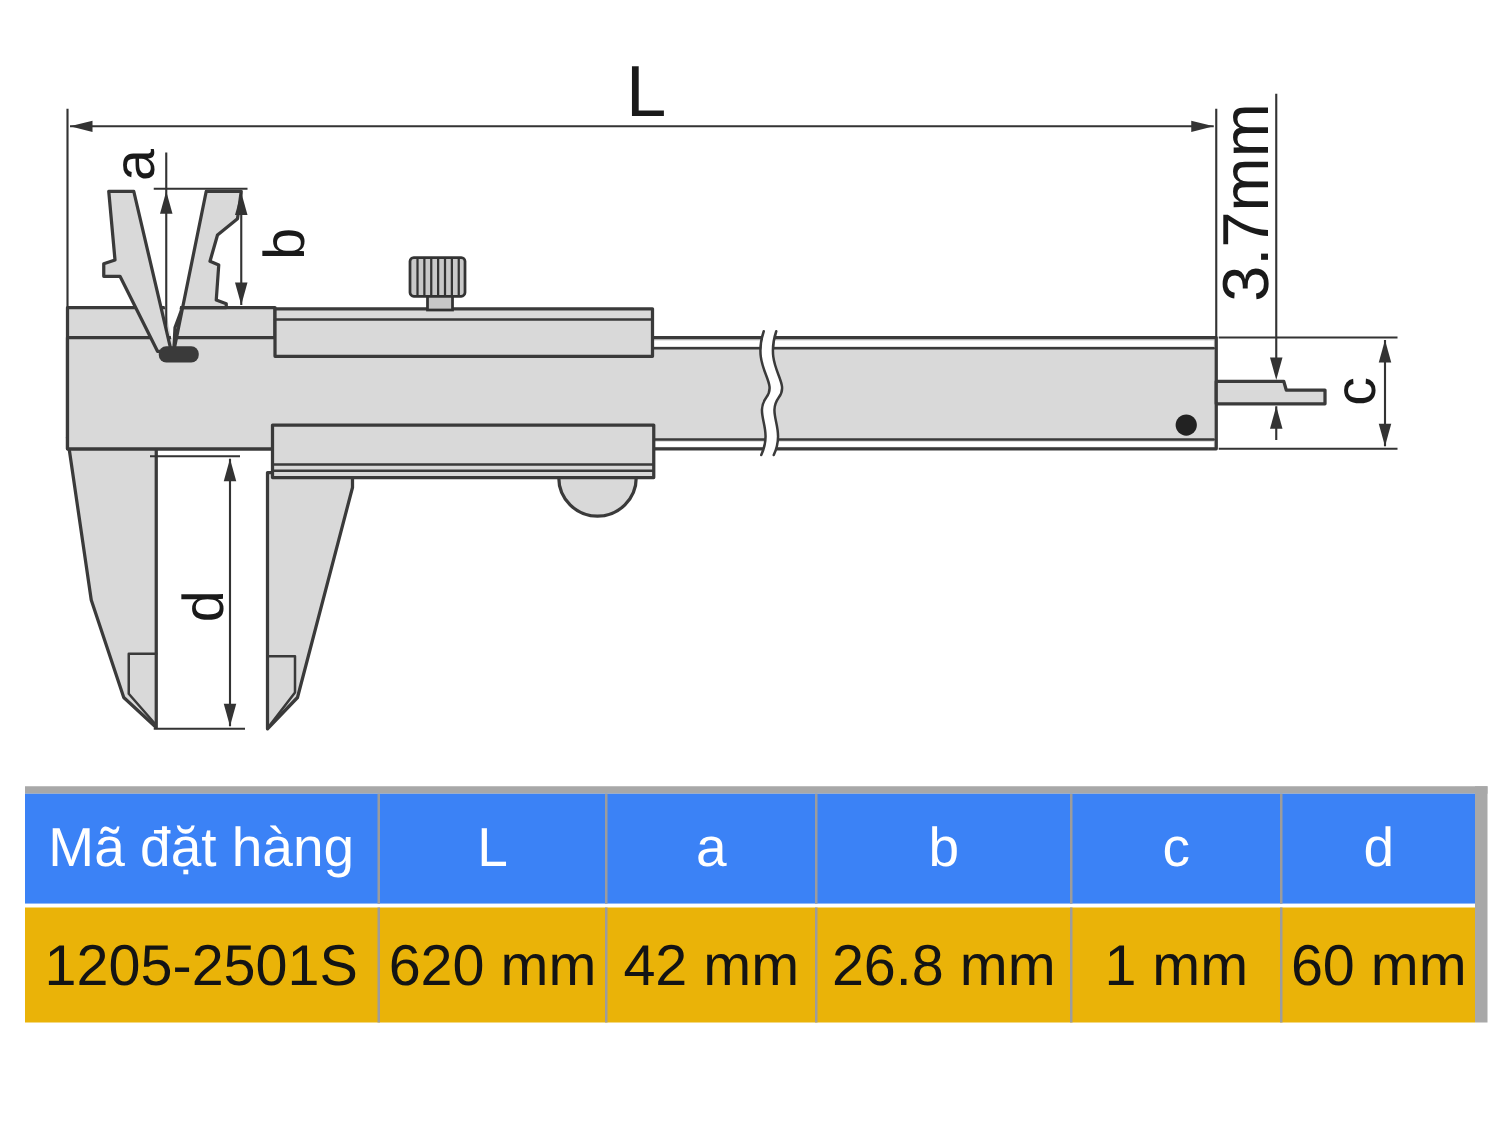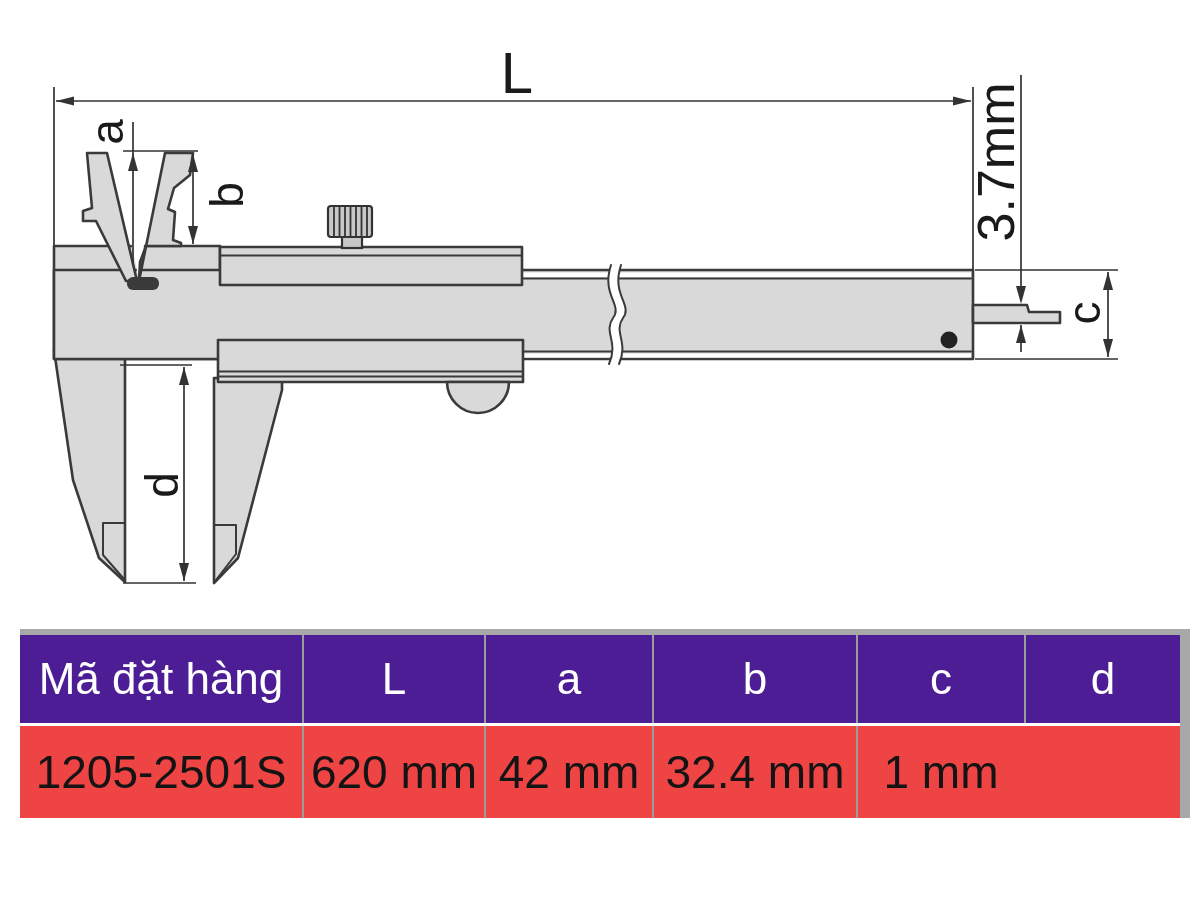--- a/index.html
+++ b/index.html
@@ -16,23 +16,23 @@
   svg .dimtext{fill:#1a1a1a;}
   svg .whitefill{fill:#ffffff;stroke:none;}
 
   
   .spec-table{
     position:absolute;left:20px;top:629px;width:1170px;height:189px;
     border-top:6px solid #a8a8a8;border-right:10px solid #a8a8a8;
     box-sizing:border-box;background:#ffffff;
   }
   .t-row{display:flex;width:1160px;}
-  .t-row.header{height:88px;background:#4c1d95;color:#ffffff;font-size:44px;}
+  .t-row.header{height:88px;background:#3b82f6;color:#ffffff;font-size:44px;}
   .t-gap{height:3px;width:1160px;background:#ffffff;}
-  .t-row.data{height:92px;background:#ef4444;color:#141414;font-size:46px;}
+  .t-row.data{height:92px;background:#eab308;color:#141414;font-size:46px;}
   .t-cell{
     display:flex;align-items:center;justify-content:center;
     box-sizing:border-box;white-space:nowrap;overflow:hidden;
   }
   .t-cell + .t-cell{border-left:2px solid #9c9c9c;}
   .c0{width:282px;} .c1{width:182px;} .c2{width:168px;}
   .c3{width:204px;} .c4{width:168px;} .c5{width:156px;}
 </style>
 </head>
 <body>
@@ -114,18 +114,19 @@
       <div class="t-cell c2">a</div>
       <div class="t-cell c3">b</div>
       <div class="t-cell c4">c</div>
       <div class="t-cell c5">d</div>
     </div>
     <div class="t-gap"></div>
     <div class="t-row data">
       <div class="t-cell c0">1205-2501S</div>
       <div class="t-cell c1">620 mm</div>
       <div class="t-cell c2">42 mm</div>
-      <div class="t-cell c3">32.4 mm</div>
+      <div class="t-cell c3">26.8 mm</div>
       <div class="t-cell c4">1 mm</div>
+      <div class="t-cell c5">60 mm</div>
     </div>
   </div>
 
 </div>
 
 </body></html>

